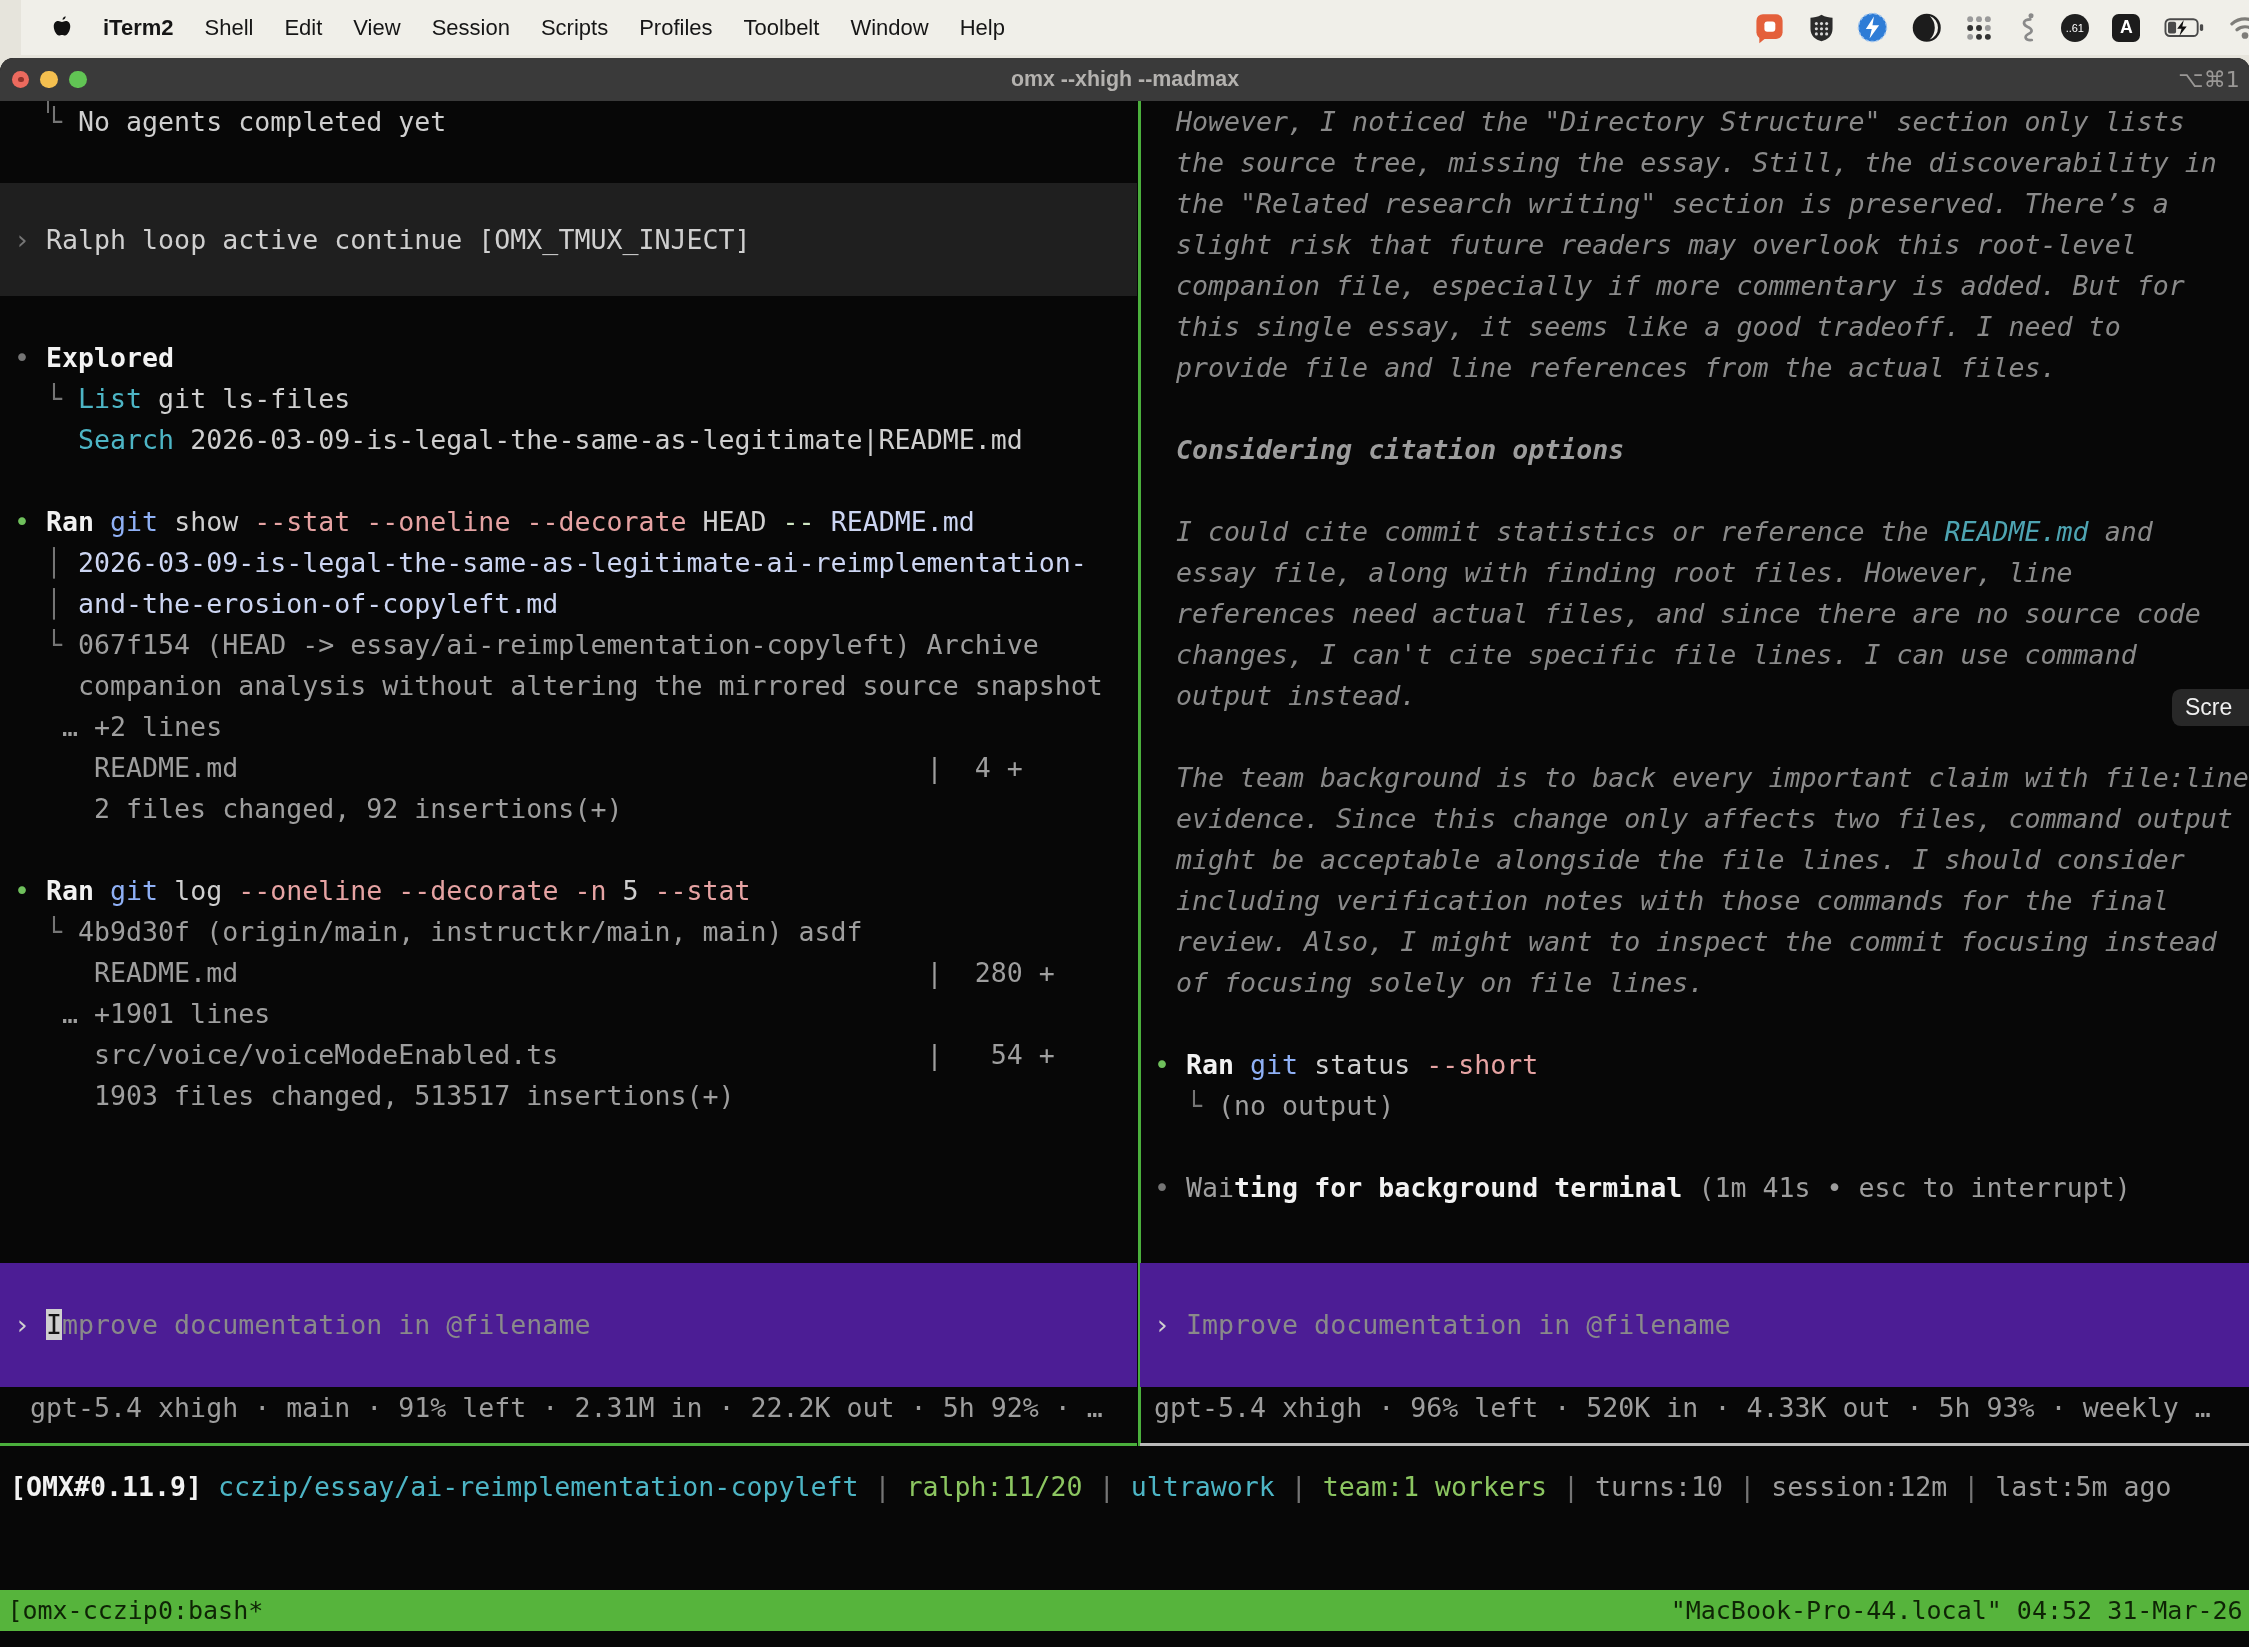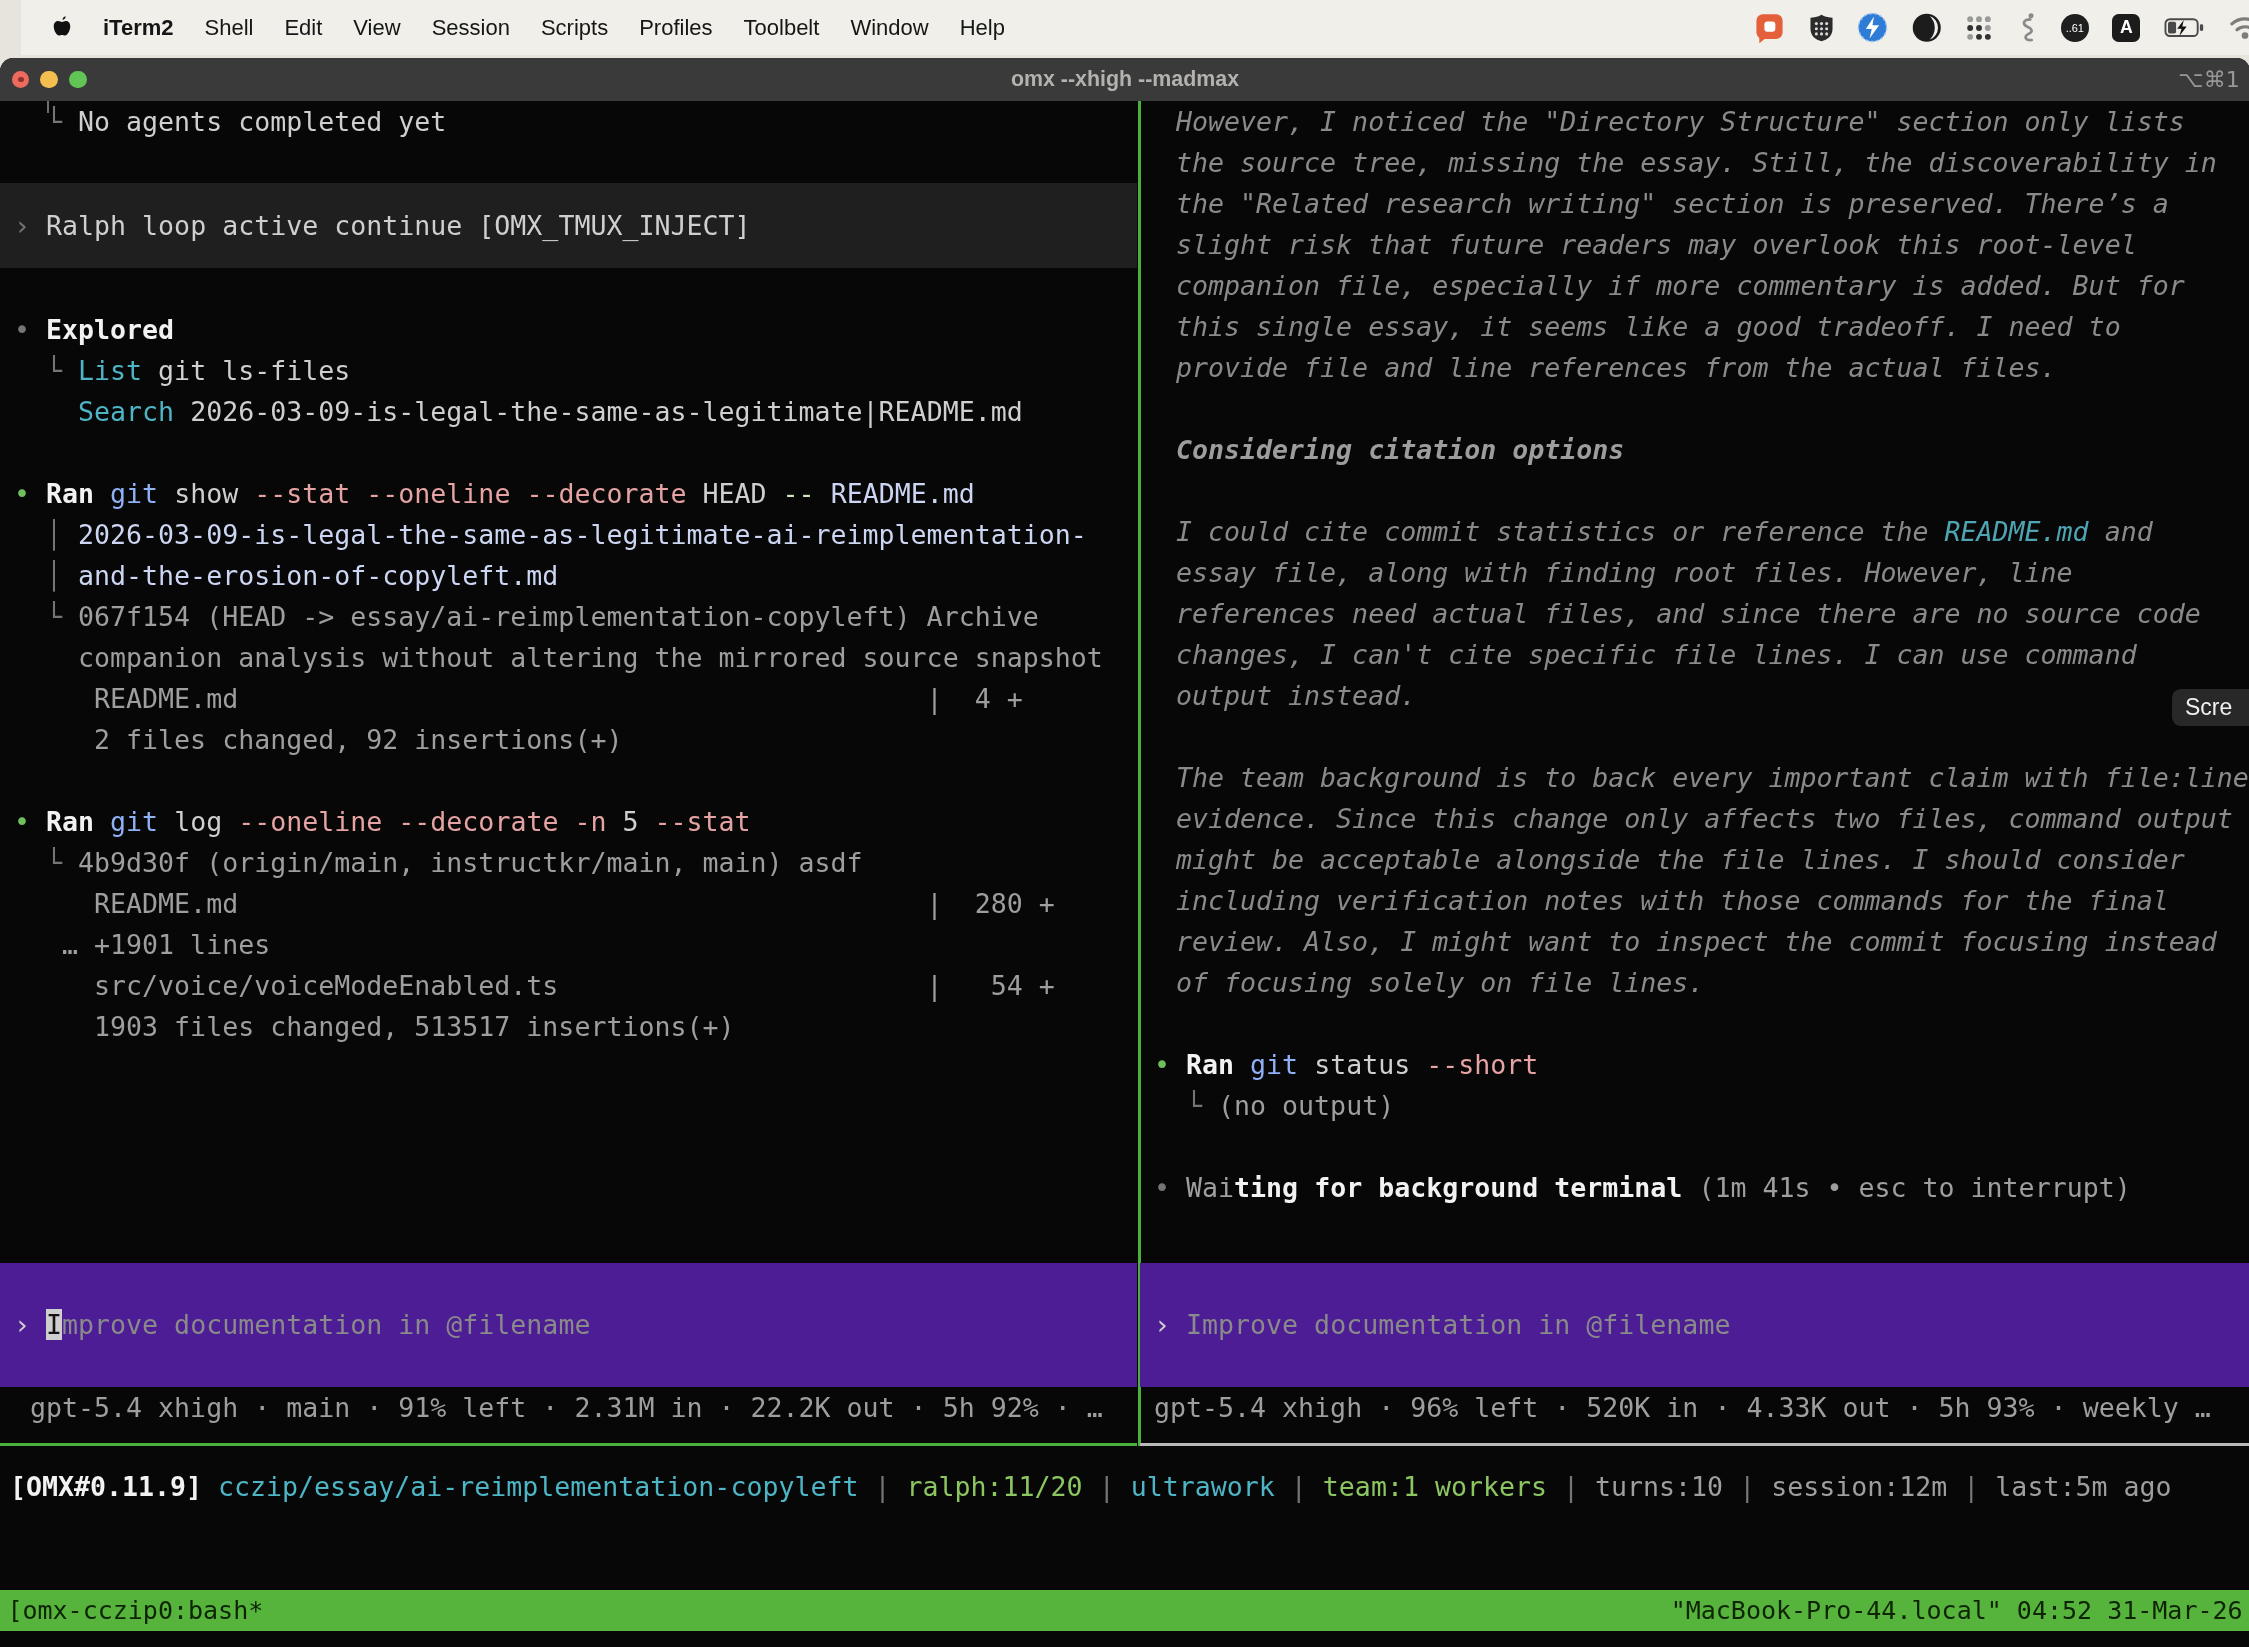--- a/index.html
+++ b/index.html
@@ -39,21 +39,21 @@
   .light.yellow{background:#f4bf4f;}
   .light.green{background:#61c454;}
   #win-title{font-size:21.4px;font-weight:700;color:#b4b2af;font-family:"Liberation Sans",sans-serif;}
   #win-shortcut{position:absolute;right:10.3px;color:#9a9896;font-size:22px;font-family:"DejaVu Sans",sans-serif;}
 
   
   .tline{white-space:pre;height:41px;line-height:41px;font-size:26.6px;padding-left:14px;color:#cfcfcf;}
   .para{padding-left:36px;font-style:italic;color:#8a8a8a;}
   .para.bold{font-weight:700;color:#9d9d9d;}
   .cursor{background:#cfcfcf;color:#141414;}
-  .cmd-box{background:#1f1f1f;height:85px;display:flex;align-items:center;flex:none;}
+  .cmd-box{background:#1f1f1f;height:113px;display:flex;align-items:center;flex:none;}
   .prompt-box{background:#4c1d95;height:124px;display:flex;align-items:center;flex:none;text-align:center;}
   #left-pane{position:absolute;top:43px;left:0;width:1137px;height:1345px;box-sizing:border-box;
     border-bottom:3px solid #4aaf3c;display:flex;flex-direction:column;padding-bottom:15.5px;overflow:hidden;}
   #pane-divider{position:absolute;top:43px;left:1138px;width:3px;height:1345px;background:#4aaf3c;}
   #right-pane{position:absolute;top:43px;left:1140px;width:1109px;height:1345px;box-sizing:border-box;
     border-bottom:3px solid #b9b9b9;display:flex;flex-direction:column;padding-bottom:15.5px;overflow:hidden;}
   .pane-bottom{margin-top:auto;}
   #tree-tick{position:absolute;left:47px;top:0;width:2.2px;height:11.8px;background:#6f6f6f;}
 
   
@@ -195,20 +195,21 @@
         <div class="tline"></div>
         <div class="tline"><span style="color: rgb(117, 117, 117);">• </span><span style="color: rgb(242, 242, 242); font-weight: 700;">Explored</span></div>
         <div class="tline"><span style="color: rgb(117, 117, 117);">  └ </span><span style="color: rgb(77, 181, 197);">List</span><span style="color: rgb(207, 207, 207);"> git ls-files</span></div>
         <div class="tline"><span style="color: rgb(207, 207, 207);">    </span><span style="color: rgb(77, 181, 197);">Search</span><span style="color: rgb(207, 207, 207);"> 2026-03-09-is-legal-the-same-as-legitimate|README.md</span></div>
         <div class="tline"></div>
         <div class="tline"><span style="color: rgb(111, 192, 92);">• </span><span style="color: rgb(242, 242, 242); font-weight: 700;">Ran</span><span style="color: rgb(207, 207, 207);"> </span><span style="color: rgb(143, 176, 245);">git</span><span style="color: rgb(207, 207, 207);"> show </span><span style="color: rgb(230, 163, 163);">--stat --oneline --decorate</span><span style="color: rgb(207, 207, 207);"> HEAD </span><span style="color: rgb(207, 230, 194);">--</span><span style="color: rgb(207, 207, 207);"> </span><span style="color: rgb(204, 213, 242);">README.md</span></div>
         <div class="tline"><span style="color: rgb(117, 117, 117);">  │ </span><span style="color: rgb(204, 213, 242);">2026-03-09-is-legal-the-same-as-legitimate-ai-reimplementation-</span></div>
         <div class="tline"><span style="color: rgb(117, 117, 117);">  │ </span><span style="color: rgb(204, 213, 242);">and-the-erosion-of-copyleft.md</span></div>
         <div class="tline"><span style="color: rgb(117, 117, 117);">  └ </span><span style="color: rgb(158, 158, 158);">067f154 (HEAD -&gt; essay/ai-reimplementation-copyleft) Archive</span></div>
         <div class="tline"><span style="color: rgb(158, 158, 158);">    companion analysis without altering the mirrored source snapshot</span></div>
+        <div class="tline"><span style="color: rgb(158, 158, 158);">   … +2 lines</span></div>
         <div class="tline"><span style="color: rgb(158, 158, 158);">     README.md                                           |  4 +</span></div>
         <div class="tline"><span style="color: rgb(158, 158, 158);">     2 files changed, 92 insertions(+)</span></div>
         <div class="tline"></div>
         <div class="tline"><span style="color: rgb(111, 192, 92);">• </span><span style="color: rgb(242, 242, 242); font-weight: 700;">Ran</span><span style="color: rgb(207, 207, 207);"> </span><span style="color: rgb(143, 176, 245);">git</span><span style="color: rgb(207, 207, 207);"> log </span><span style="color: rgb(230, 163, 163);">--oneline --decorate</span><span style="color: rgb(207, 207, 207);"> </span><span style="color: rgb(230, 163, 163);">-n</span><span style="color: rgb(207, 207, 207);"> 5 </span><span style="color: rgb(230, 163, 163);">--stat</span></div>
         <div class="tline"><span style="color: rgb(117, 117, 117);">  └ </span><span style="color: rgb(158, 158, 158);">4b9d30f (origin/main, instructkr/main, main) asdf</span></div>
         <div class="tline"><span style="color: rgb(158, 158, 158);">     README.md                                           |  280 +</span></div>
         <div class="tline"><span style="color: rgb(158, 158, 158);">   … +1901 lines</span></div>
         <div class="tline"><span style="color: rgb(158, 158, 158);">     src/voice/voiceModeEnabled.ts                       |   54 +</span></div>
         <div class="tline"><span style="color: rgb(158, 158, 158);">     1903 files changed, 513517 insertions(+)</span></div>
         <div class="tline"></div>

